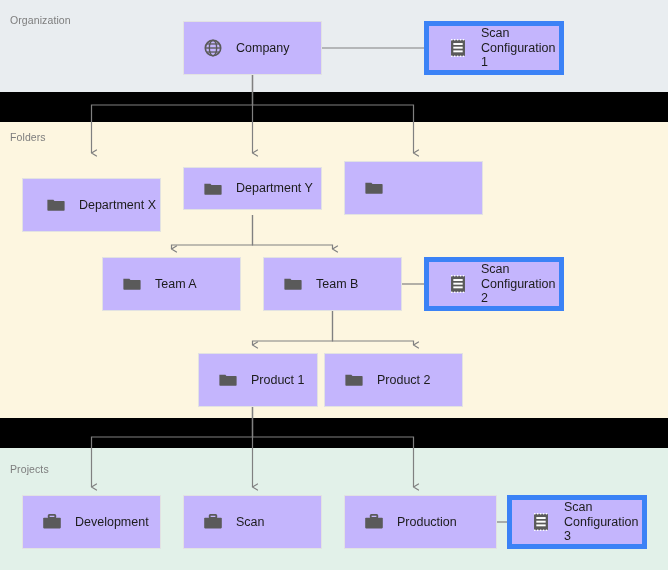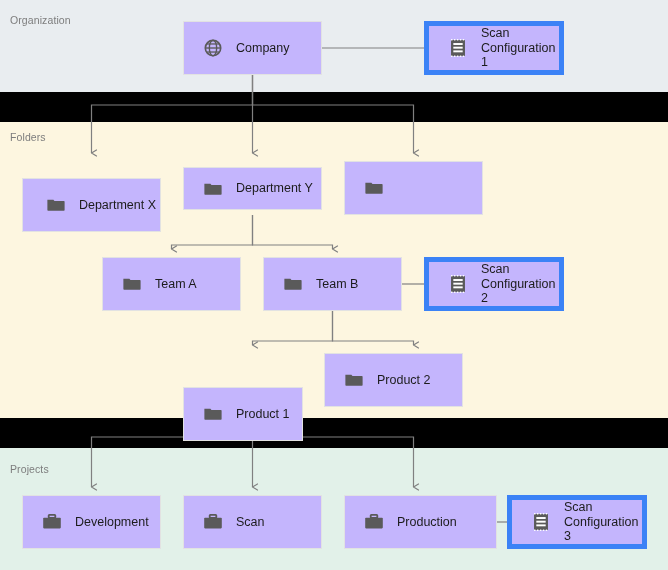--- a/index.html
+++ b/index.html
@@ -207,21 +207,21 @@
           <rect x="17.2" y="2.2" width="1.6" height="1.6" fill="#ffffff"></rect>
           <rect x="4.4" y="20.2" width="1.6" height="1.6" fill="#ffffff"></rect>
           <rect x="7.6" y="20.2" width="1.6" height="1.6" fill="#ffffff"></rect>
           <rect x="10.8" y="20.2" width="1.6" height="1.6" fill="#ffffff"></rect>
           <rect x="14" y="20.2" width="1.6" height="1.6" fill="#ffffff"></rect>
           <rect x="17.2" y="20.2" width="1.6" height="1.6" fill="#ffffff"></rect>
         </svg>
         <span class="lbl">Scan
 Configuration 2</span>
       </div>
-      <div class="node" style="left: 183px; top: 353px; width: 120px; height: 54px; margin-top: 34px;">
+      <div class="node" style="left: 198px; top: 353px; width: 120px; height: 54px;">
         <svg viewBox="0 0 24 24" class="ico">
           <path d="M2.6 6.2 h6.6 l1.5 1.9 H2.6 Z" fill="#5a5a5a"></path>
           <rect x="2.6" y="7.6" width="18.8" height="10.6" rx="0.8" fill="#5a5a5a"></rect>
         </svg>
         <span class="lbl">Product 1</span>
       </div>
       <div class="node" style="left: 324px; top: 353px; width: 139px; height: 54px;">
         <svg viewBox="0 0 24 24" class="ico">
           <path d="M2.6 6.2 h6.6 l1.5 1.9 H2.6 Z" fill="#5a5a5a"></path>
           <rect x="2.6" y="7.6" width="18.8" height="10.6" rx="0.8" fill="#5a5a5a"></rect>

